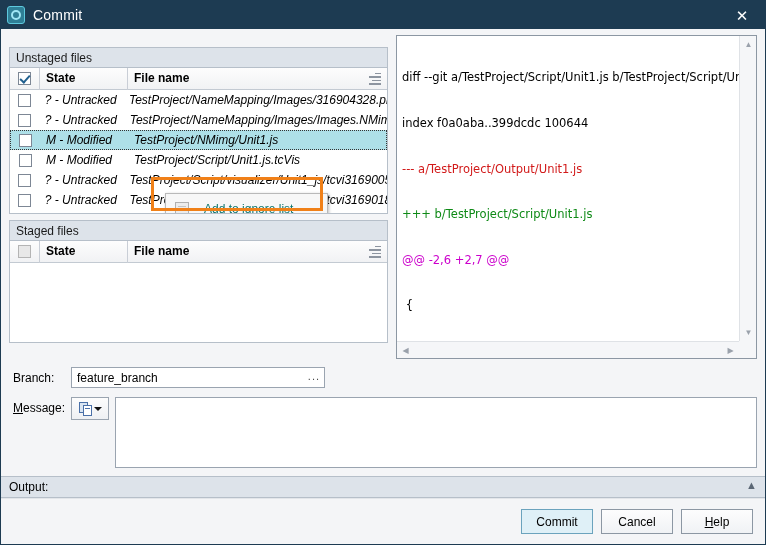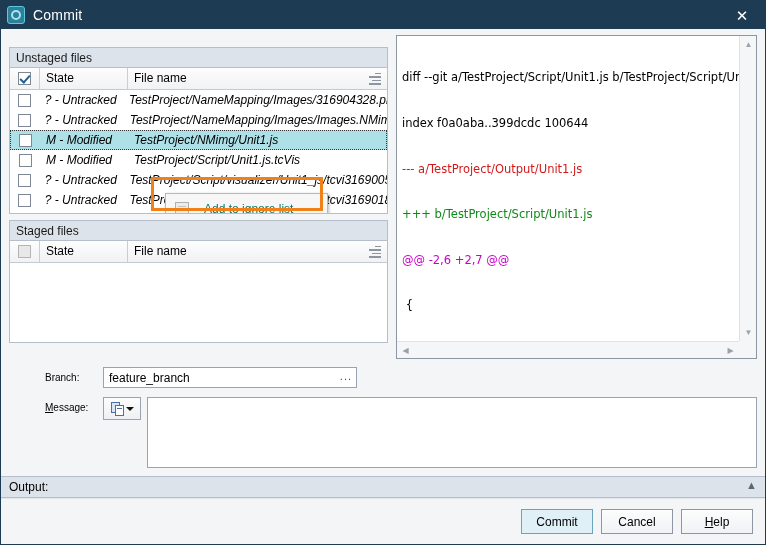--- a/index.html
+++ b/index.html
@@ -136,20 +136,21 @@
     position: relative;
   }
   .hc {
     box-sizing: border-box;
     height: 22px;
     line-height: 21px;
     border-right: 1px solid #c9ced6;
     padding-left: 6px;
     overflow: hidden;
     white-space: nowrap;
+    font-weight: bold;
   }
   .hc.check {
     width: 30px;
     padding-left: 0;
     display: flex;
     align-items: center;
     justify-content: center;
   }
   .hc.state { width: 88px; }
   .hc.fname { flex: 1 1 auto; border-right: none; position: relative; }
@@ -357,25 +358,24 @@
     box-sizing: border-box;
   }
   .frow {
     display: flex;
     align-items: flex-start;
     margin-bottom: 8px;
   }
   .flabel {
     width: 62px;
     flex: 0 0 auto;
-    font-size: 10px;
+    font-size: 12px;
     line-height: 22px;
     padding-left: 4px;
     box-sizing: border-box;
-    margin-left: 32px;
   }
   .branch-input {
     width: 254px;
     height: 21px;
     border: 1px solid #9aa4b0;
     background: #ffffff;
     box-sizing: border-box;
     display: flex;
     align-items: center;
     font-size: 12px;

